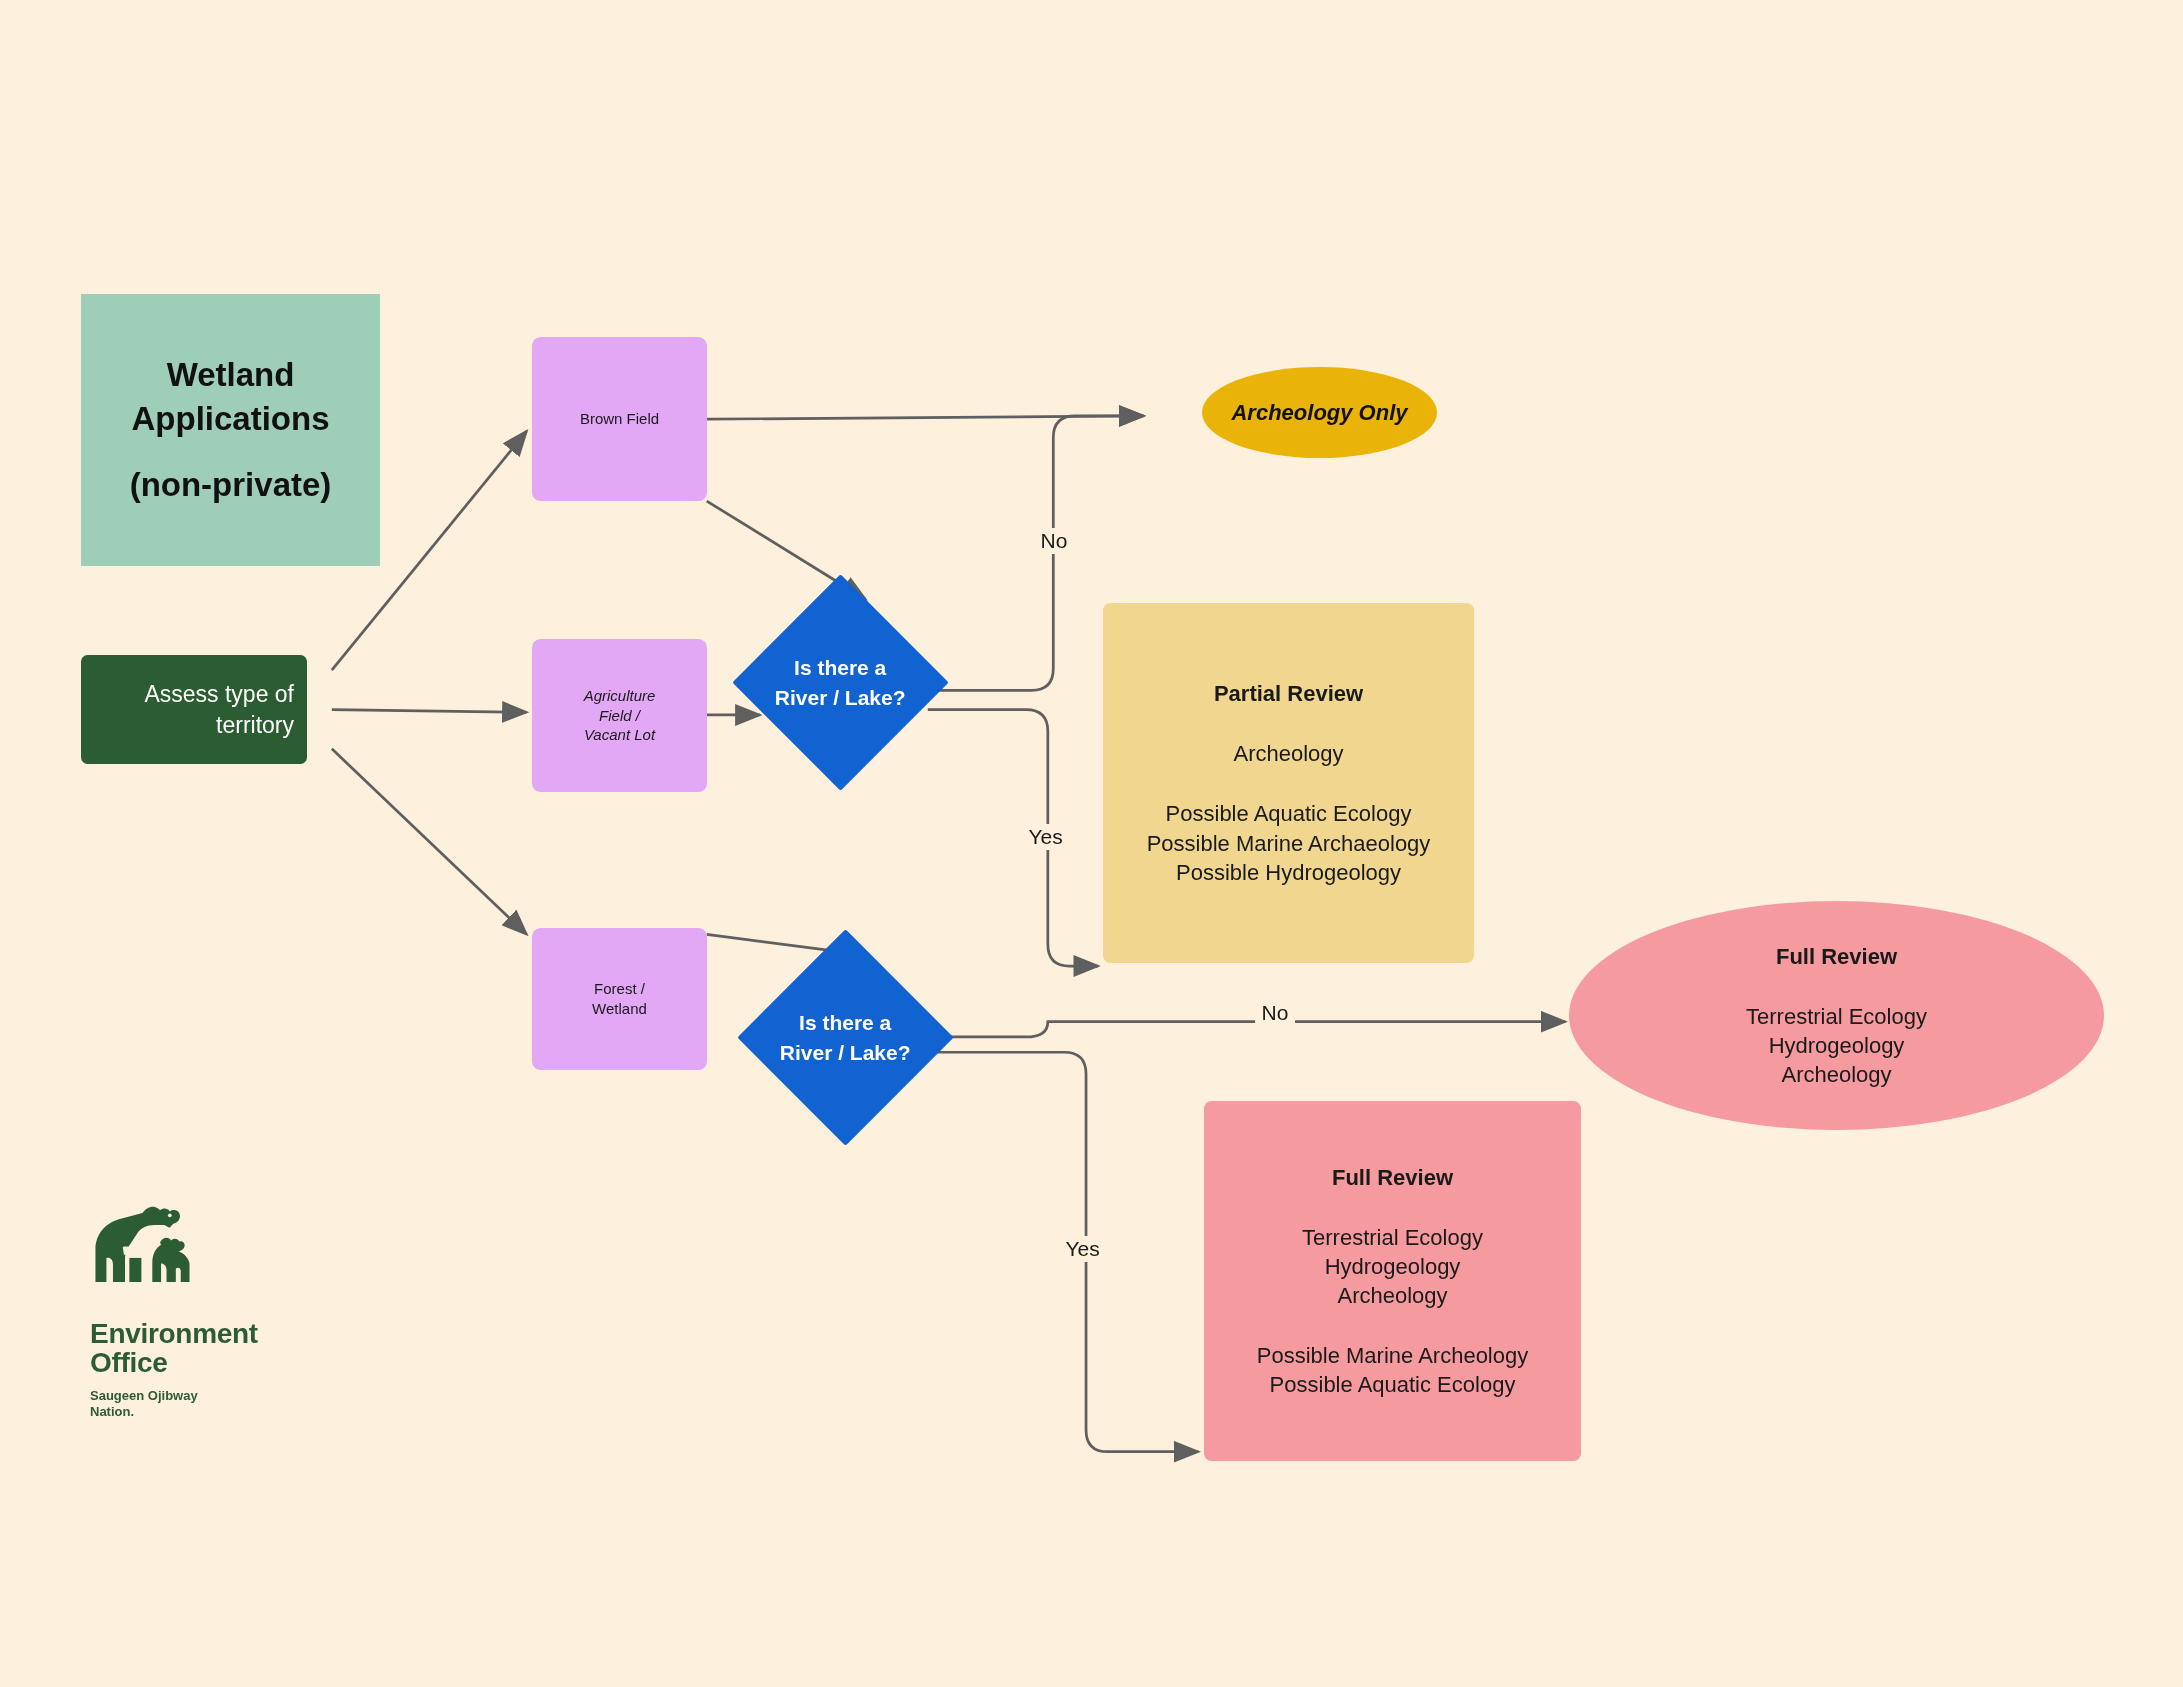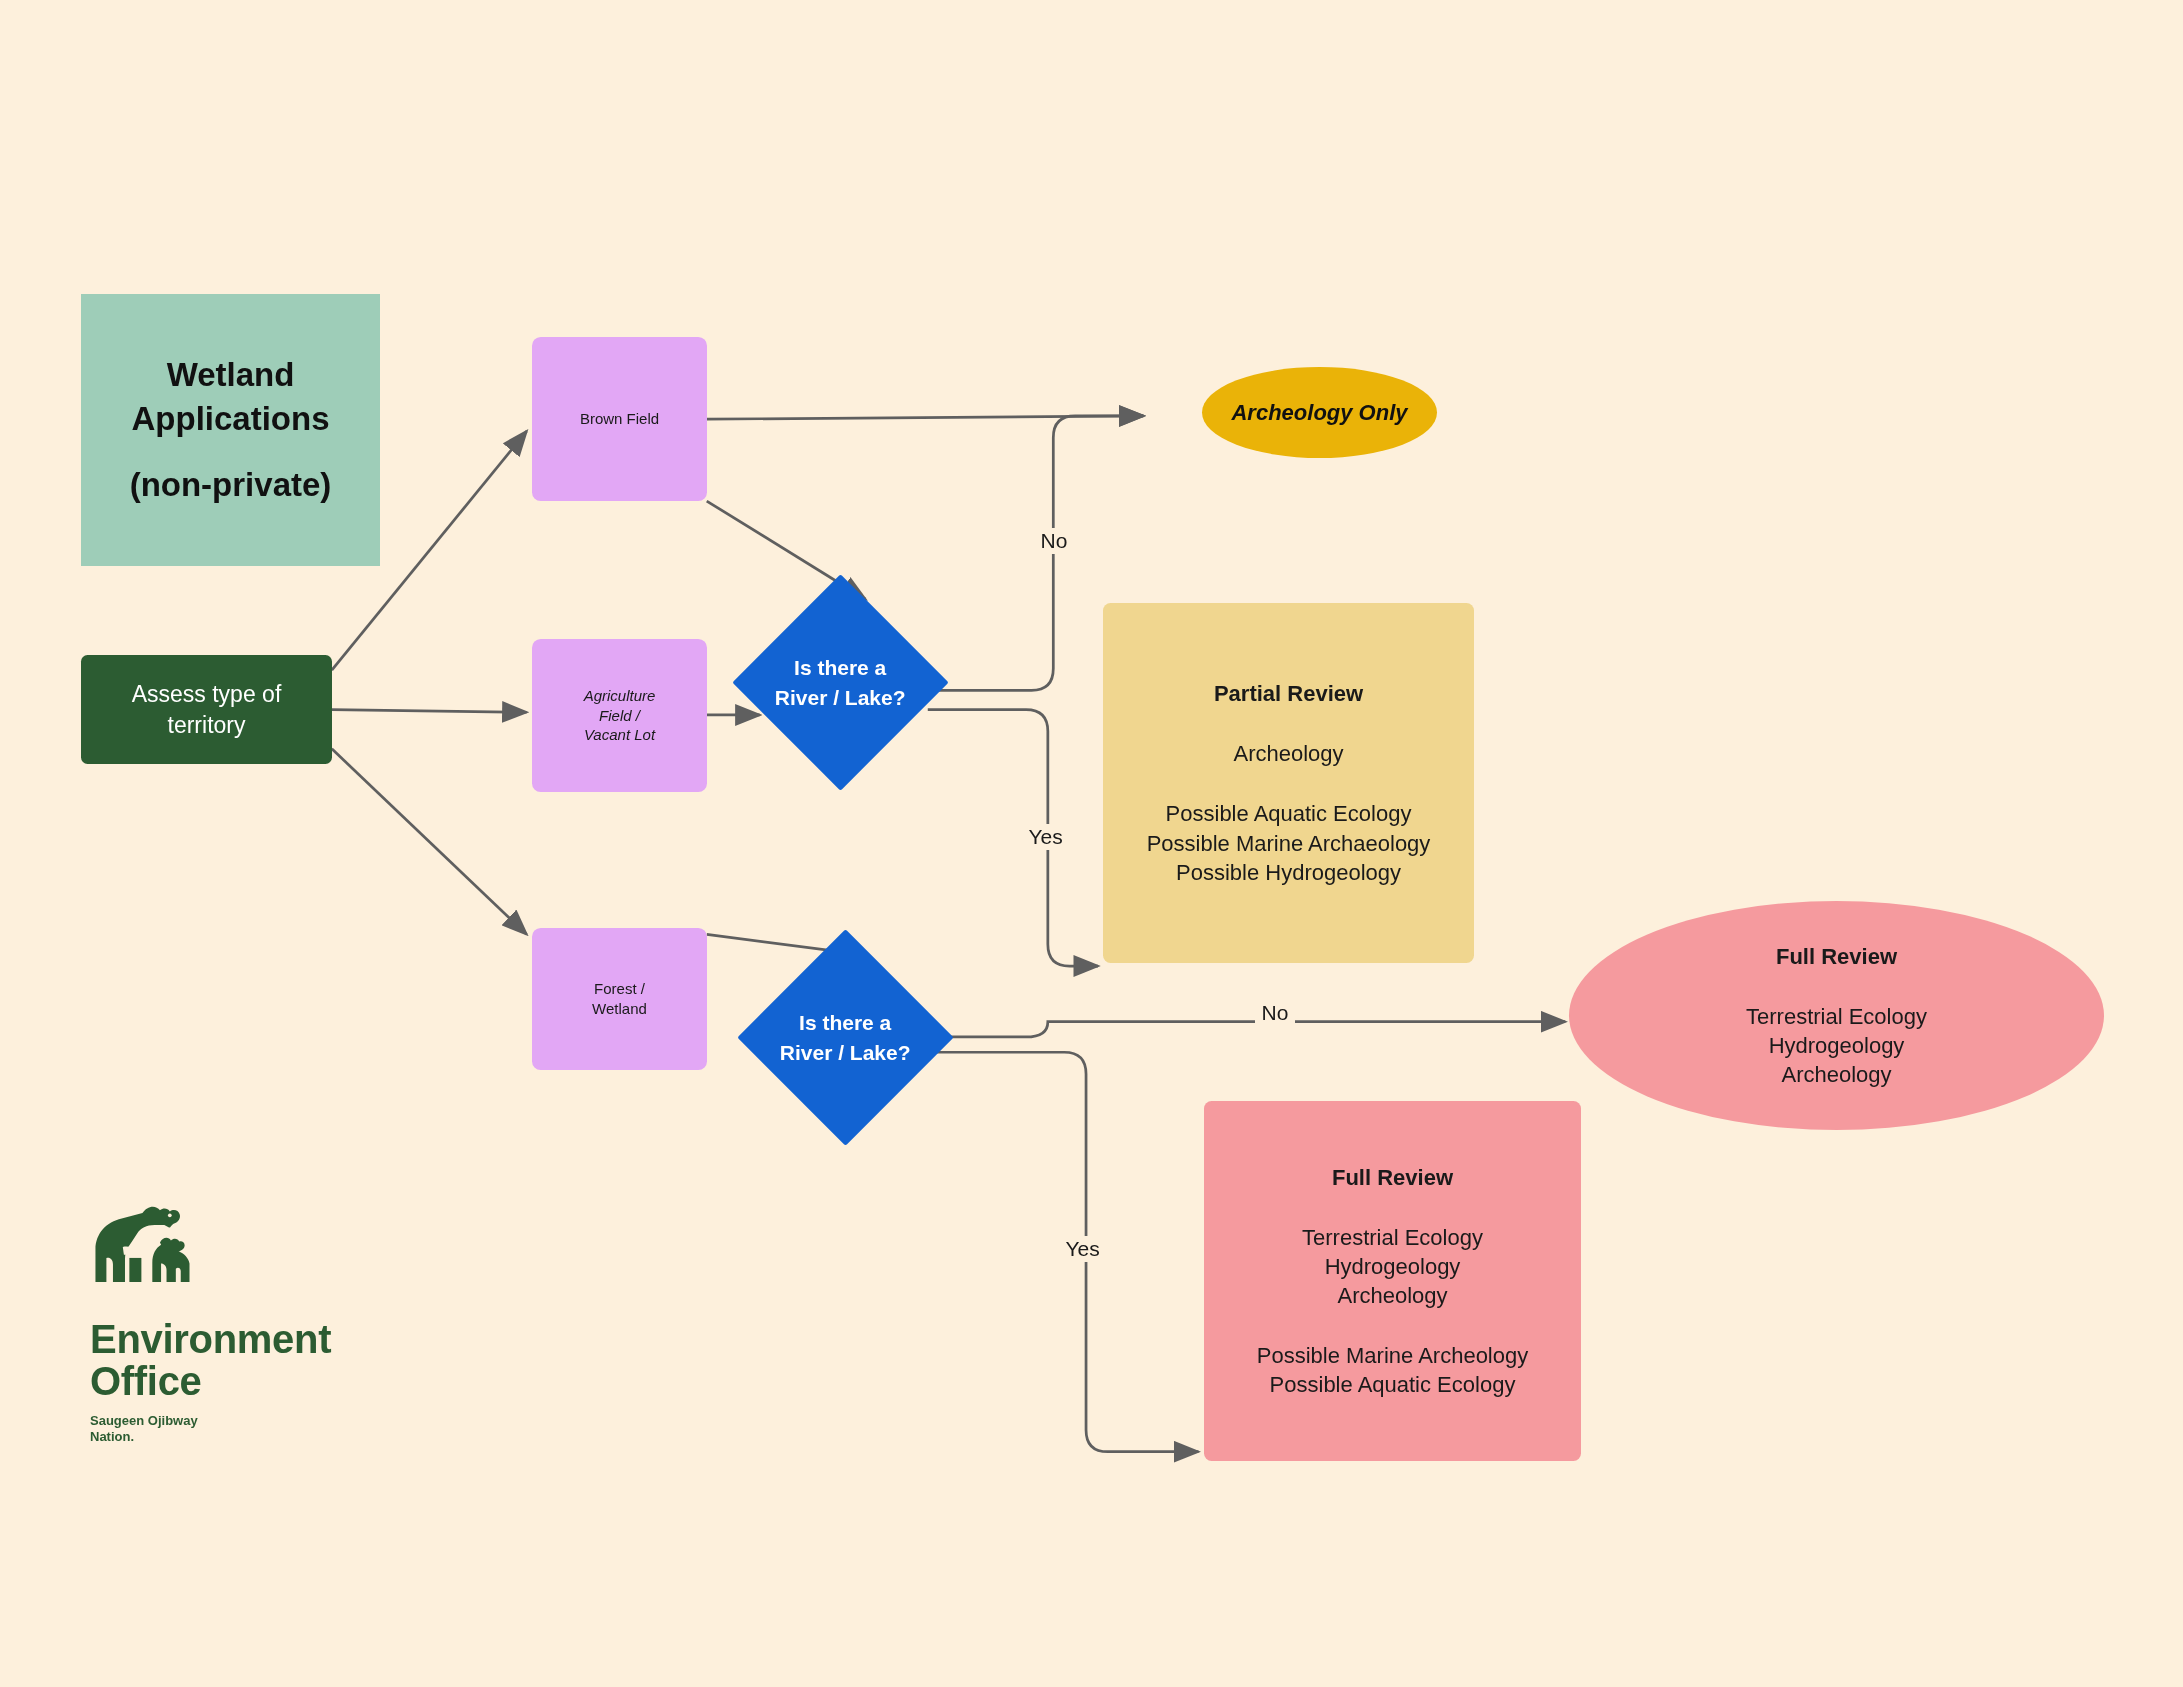--- a/index.html
+++ b/index.html
@@ -48,27 +48,28 @@
     font-size: 33px;
     font-weight: bold;
     padding: 0 14px;
   }
   #title-card .line-gap { height: 23px; }
 
   
   #start-node {
     left: 81px;
     top: 655px;
-    width: 251px;
+    width: 226px;
     height: 109px;
     background: #2c5c32;
     color: #ffffff;
     border-radius: 6.5px;
     font-size: 23px;
     padding: 0 13px;
+    text-align: right;
   }
 
   
   .purple-box {
     background: #e2a7f5;
     color: #1a1a1a;
     border-radius: 8.7px;
     font-size: 15px;
     padding: 0 9.8px;
   }
@@ -170,21 +171,21 @@
   #logo {
     position: absolute;
     left: 90px;
     top: 1201px;
     width: 338px;
   }
   #logo-mark { width: 164px; height: 104px; display: block; }
   #logo-wordmark {
     color: #2c5c32;
     font-weight: bold;
-    font-size: 40px;
+    font-size: 28px;
     line-height: 1.04;
     margin-top: 14px;
     letter-spacing: -0.3px;
   }
   #logo-sub {
     color: #2c5c32;
     font-weight: bold;
     font-size: 13px;
     line-height: 1.2;
     margin-top: 11px;

